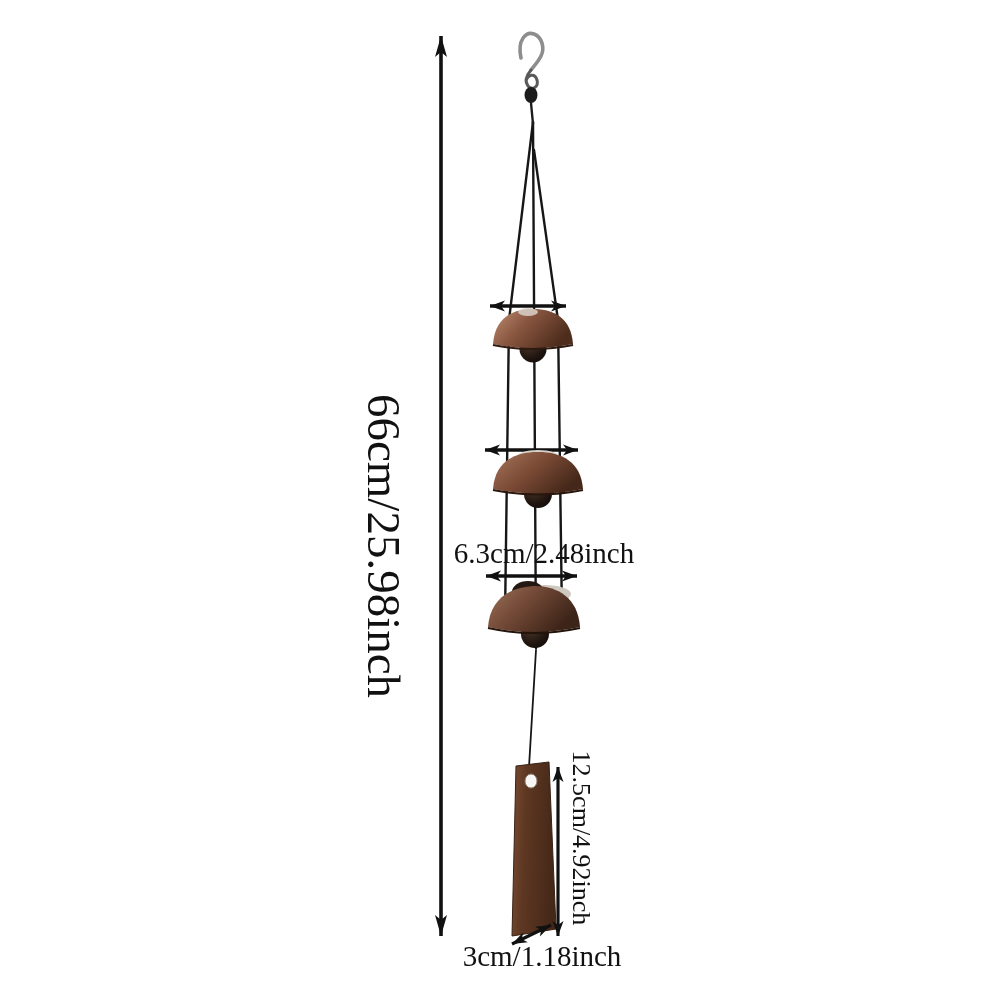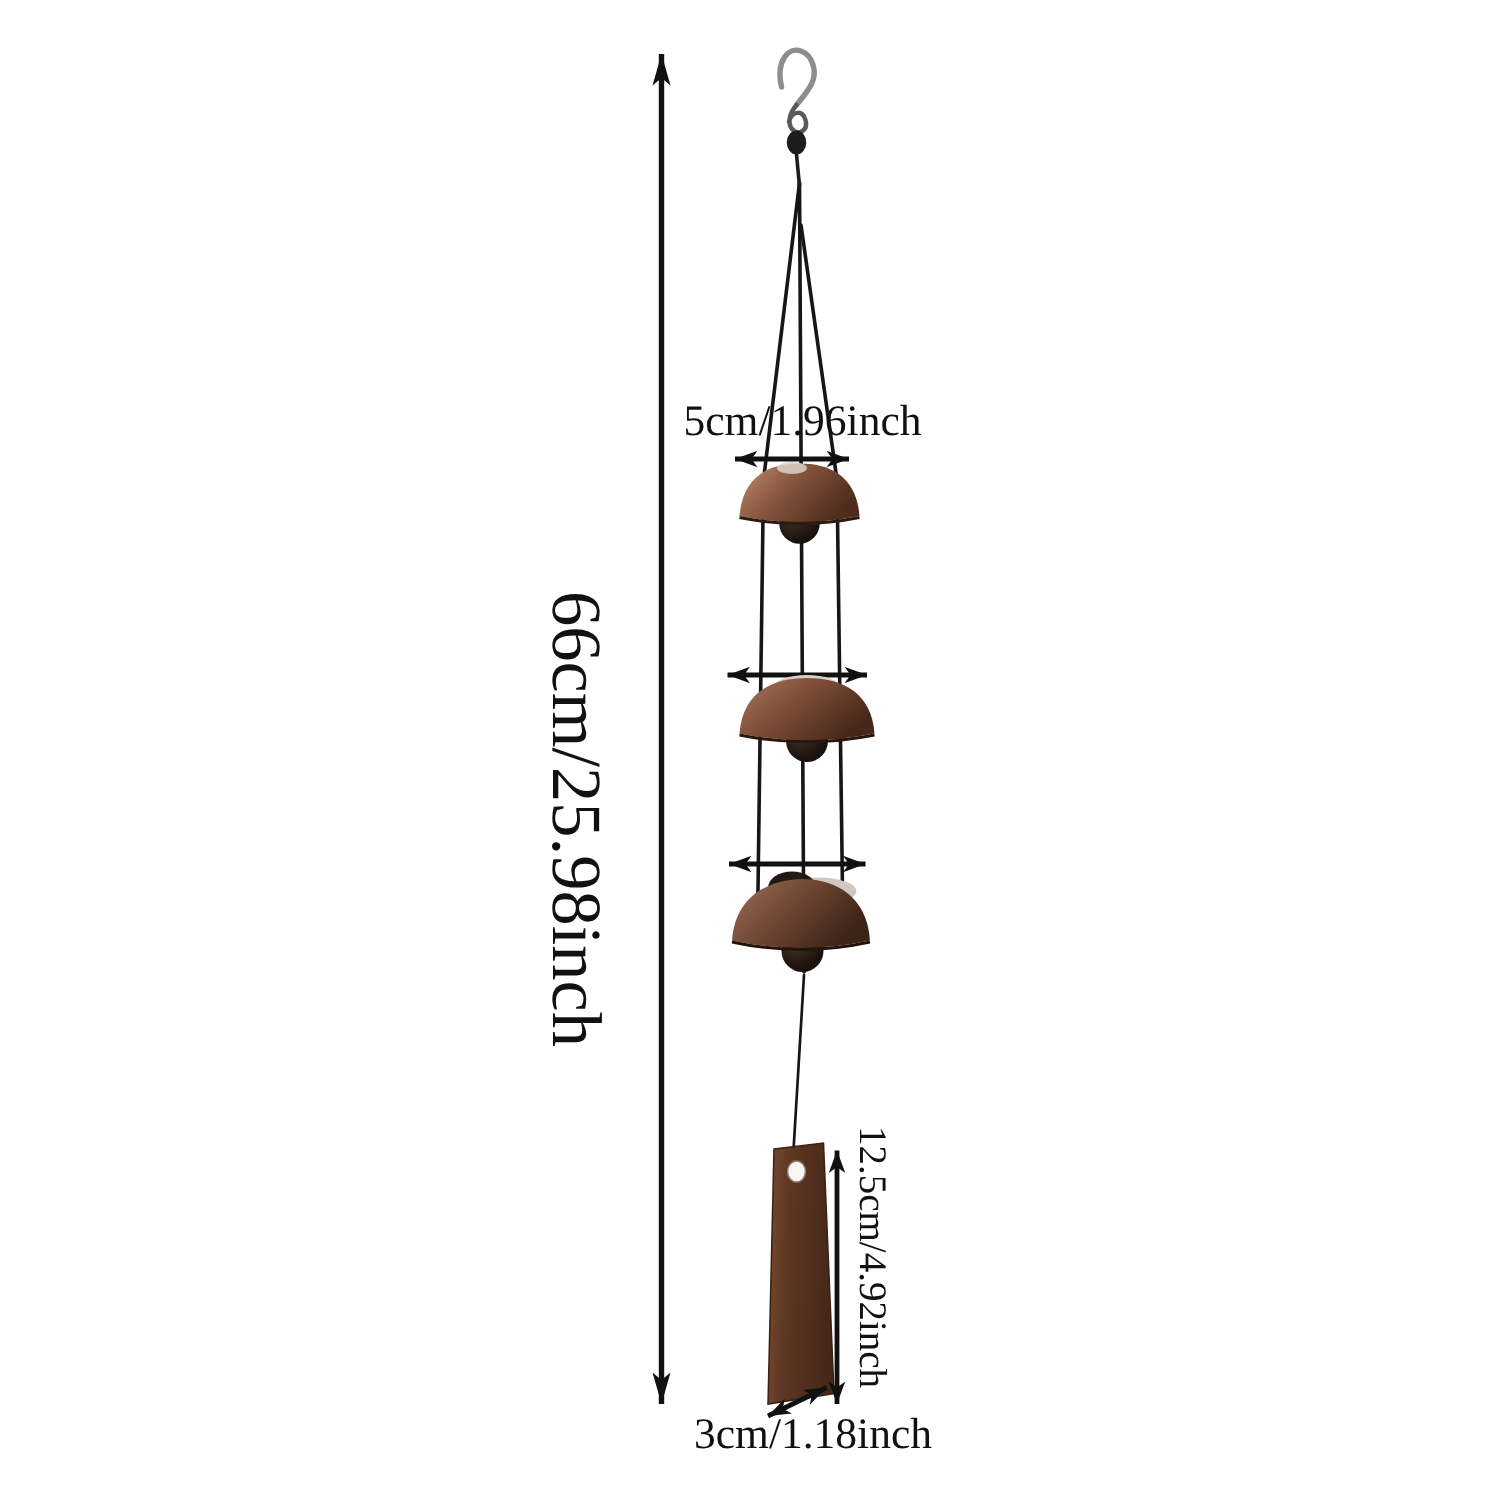--- a/index.html
+++ b/index.html
@@ -118,21 +118,21 @@
       <ellipse cx="531" cy="781" rx="6" ry="7" fill="#f7f6f4" stroke="#8c7a6a" stroke-width="1"></ellipse>
     </g>
 
     <line x1="558" y1="767" x2="558" y2="936" stroke="#111111" stroke-width="3.2" marker-start="url(#ahMid)" marker-end="url(#ahMid)"></line>
 
     <line x1="512" y1="944" x2="551" y2="925" stroke="#111111" stroke-width="3.2" marker-start="url(#ahMid)" marker-end="url(#ahMid)"></line>
   </svg>
 
   <div class="dim-label lbl-overall" style="left:383px;top:546px;">66cm/25.98inch</div>
 
-  <div class="dim-label lbl-h" style="left:535px;top:267px;">5cm/1.96inch</div>
 
 
+  <div class="dim-label lbl-h" style="left:544px;top:539px;">6.3cm/2.48inch</div>
 
   <div class="dim-label lbl-catcher-len" style="left:581px;top:838px;">12.5cm/4.92inch</div>
 
   <div class="dim-label lbl-h" style="left:542px;top:942px;">3cm/1.18inch</div>
 
 </div>
 
 </body></html>

